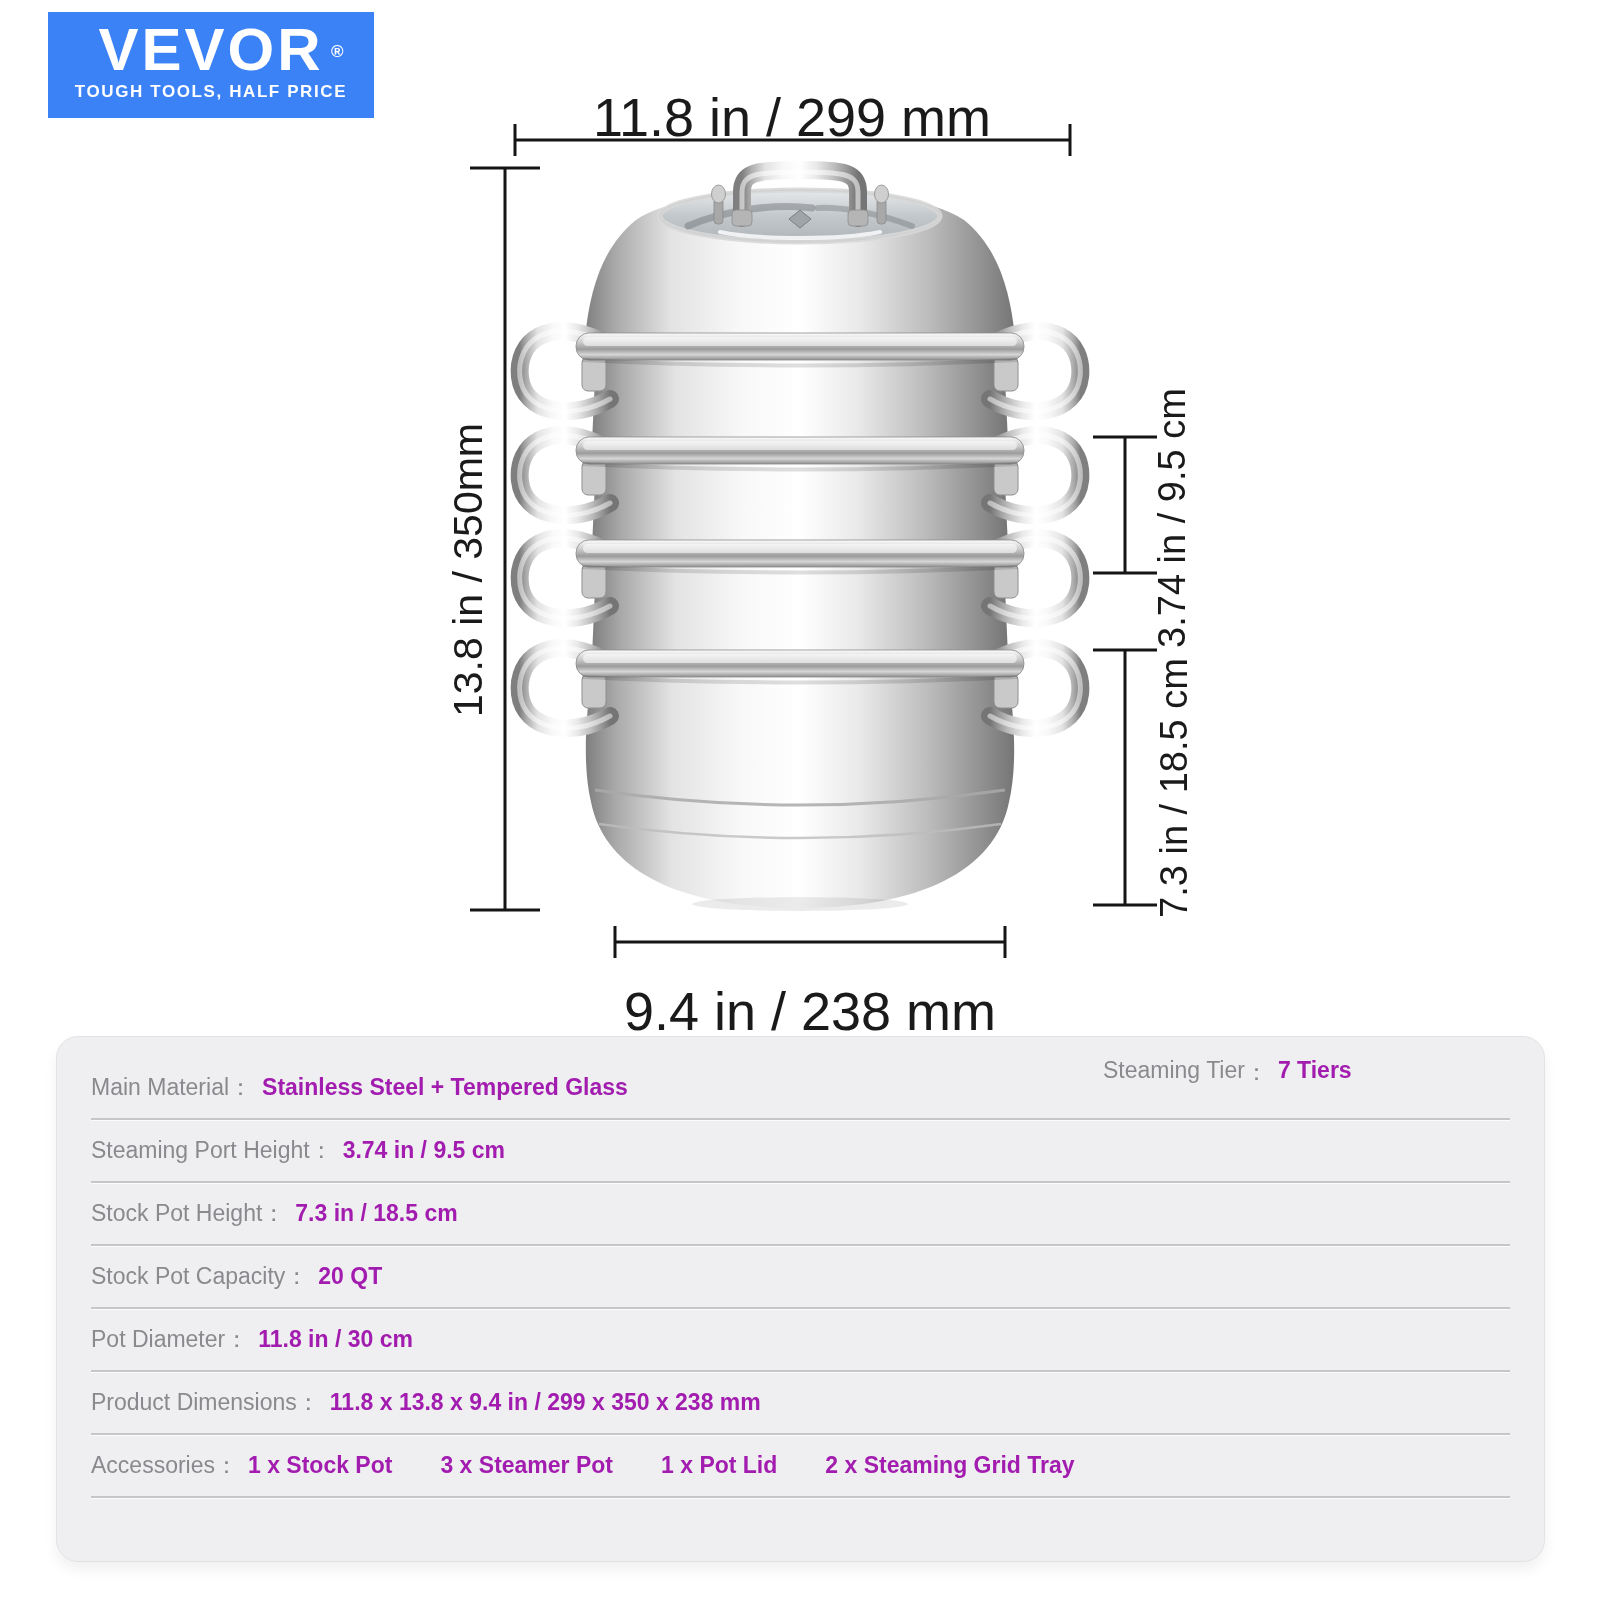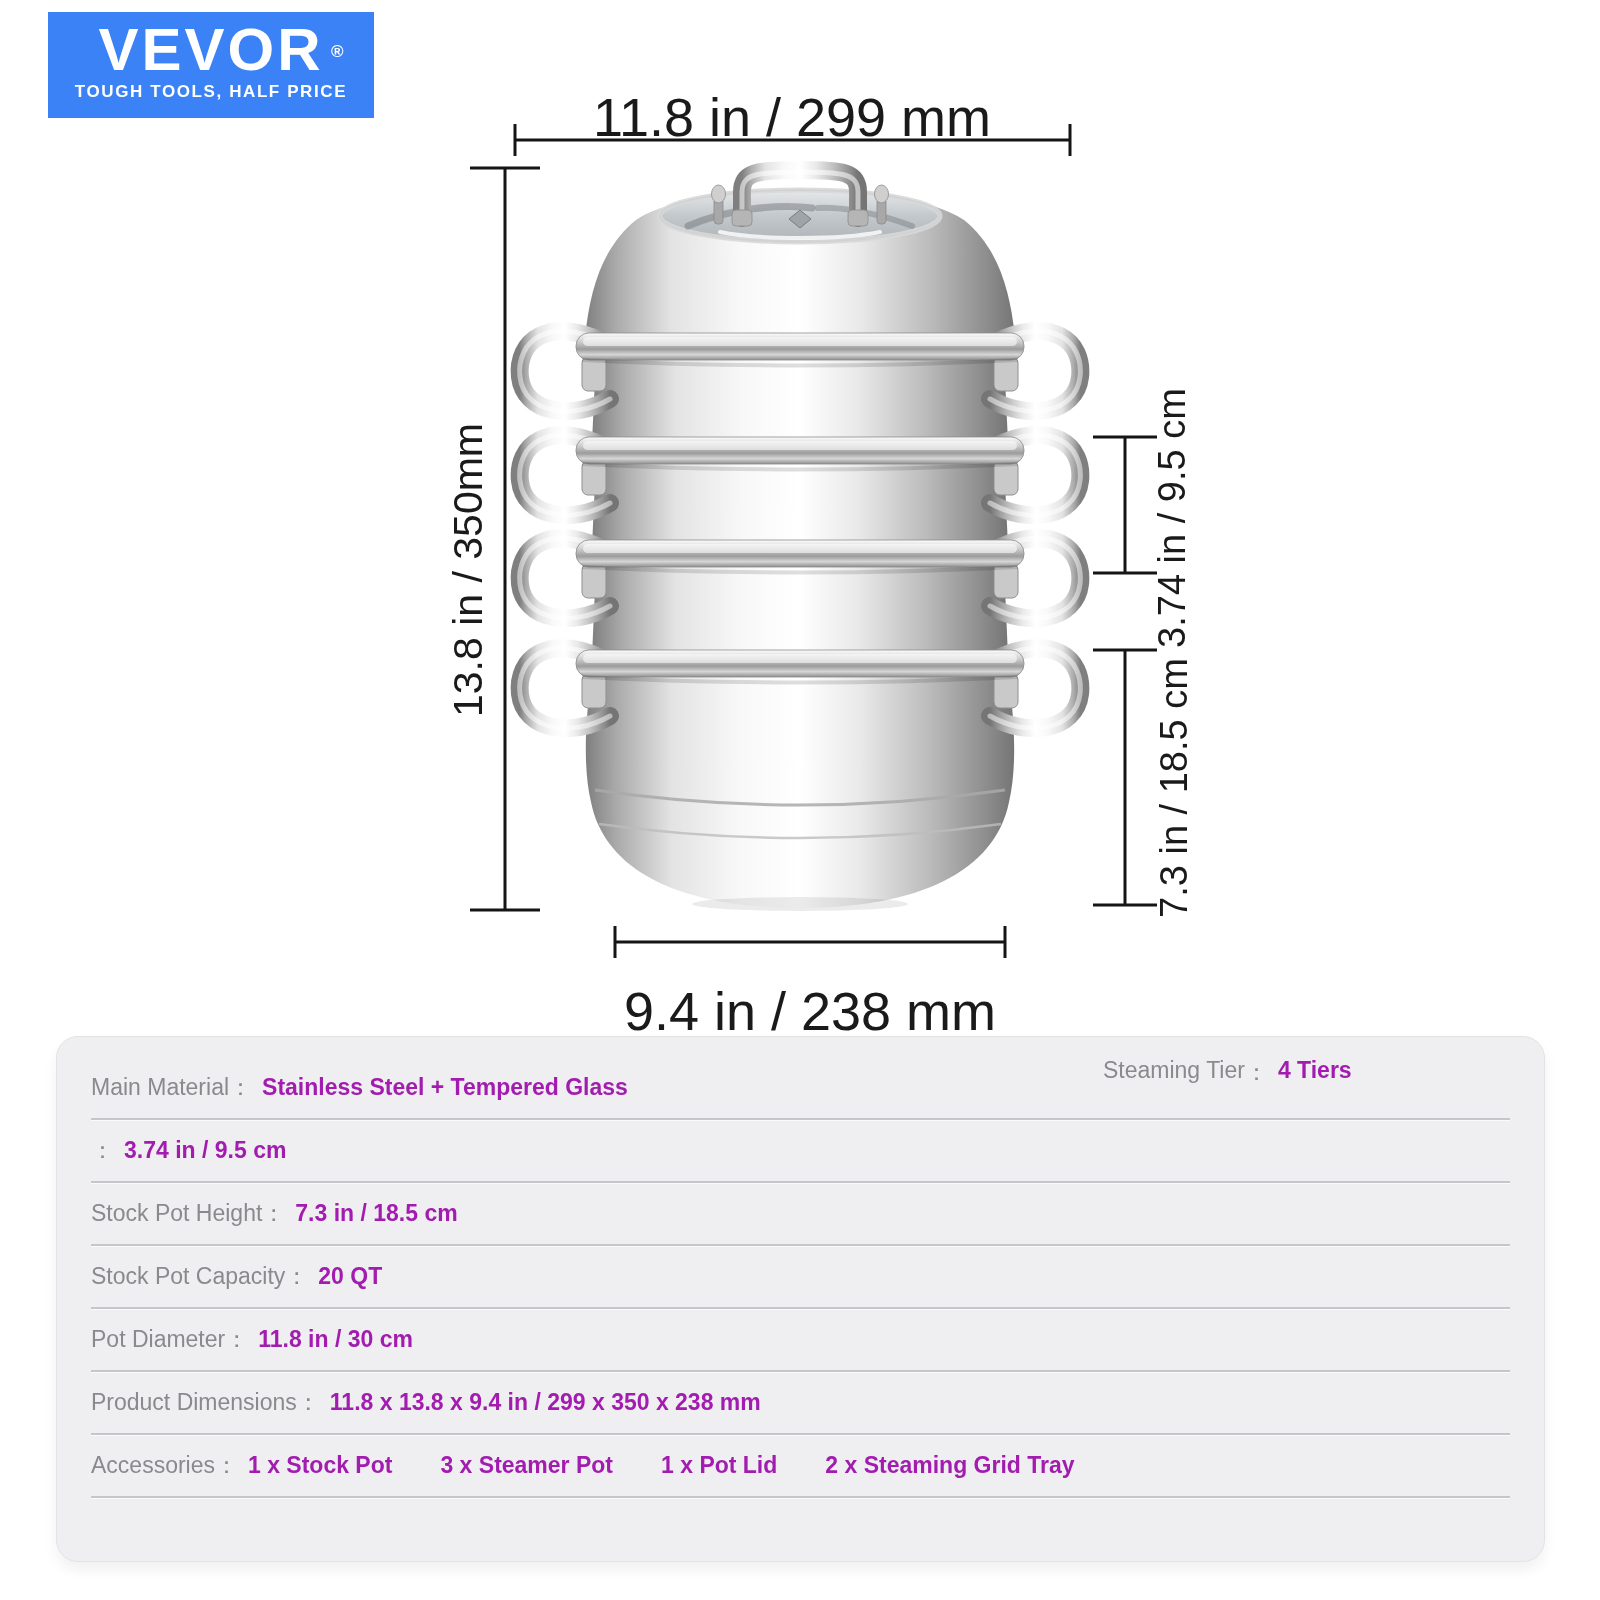--- a/index.html
+++ b/index.html
@@ -167,25 +167,26 @@
 
   <div class="panel">
 
     <div class="spec-row">
       <span class="lbl">Main Material</span>
         <span class="colon">：</span>
       <span class="val">Stainless Steel + Tempered Glass</span>
       <span class="col2">
         <span class="lbl">Steaming Tier</span>
           <span class="colon">：</span>
-        <span class="val">4 Tiers</span>
+        <span class="val">7 Tiers</span>
       </span>
     </div>
 
     <div class="spec-row">
+      <span class="lbl">Steaming Port Height</span>
         <span class="colon">：</span>
       <span class="val">3.74 in / 9.5 cm</span>
     </div>
 
     <div class="spec-row">
       <span class="lbl">Stock Pot Height</span>
         <span class="colon">：</span>
       <span class="val">7.3 in / 18.5 cm</span>
     </div>
 

